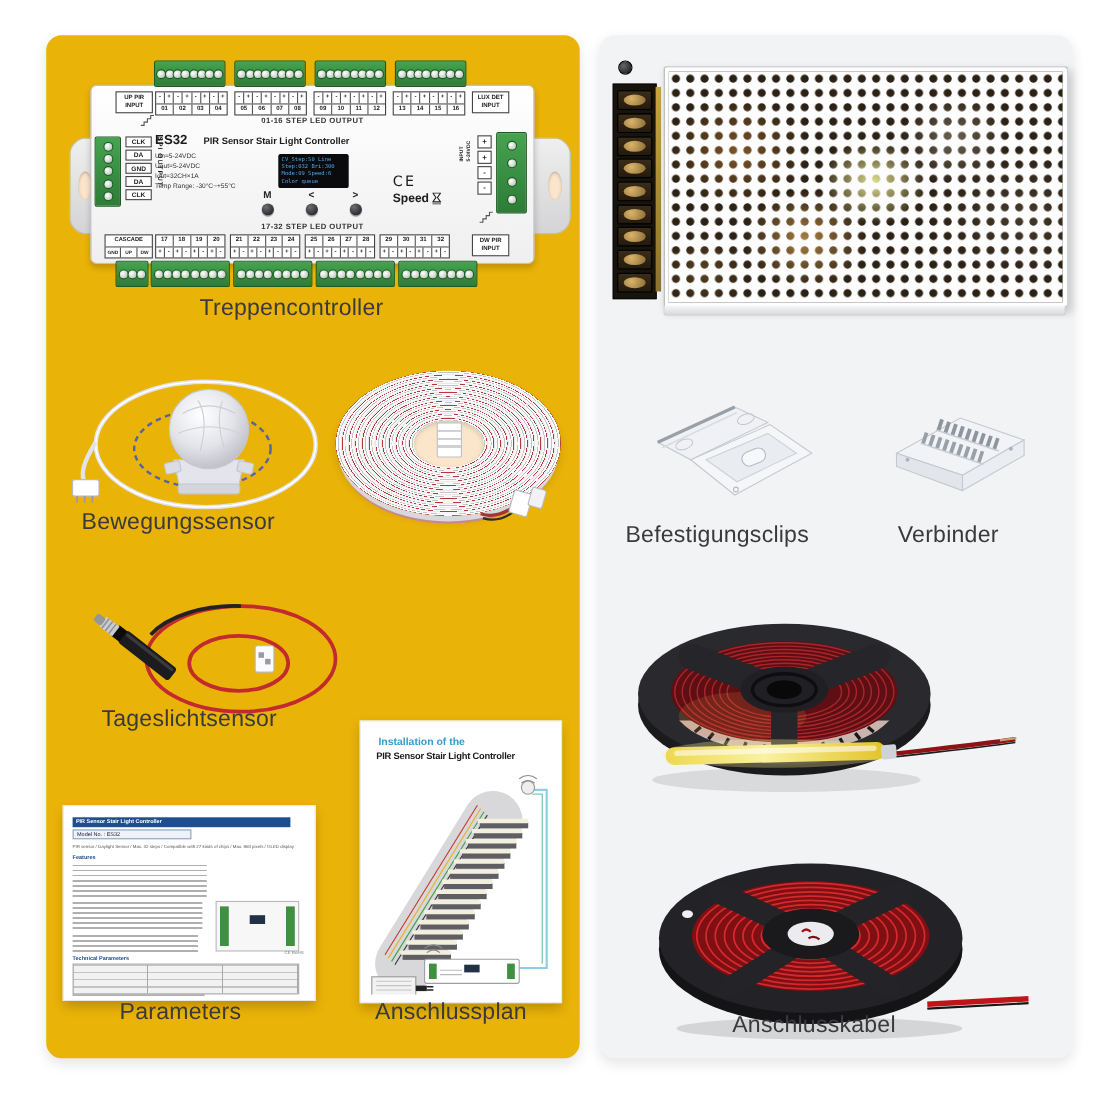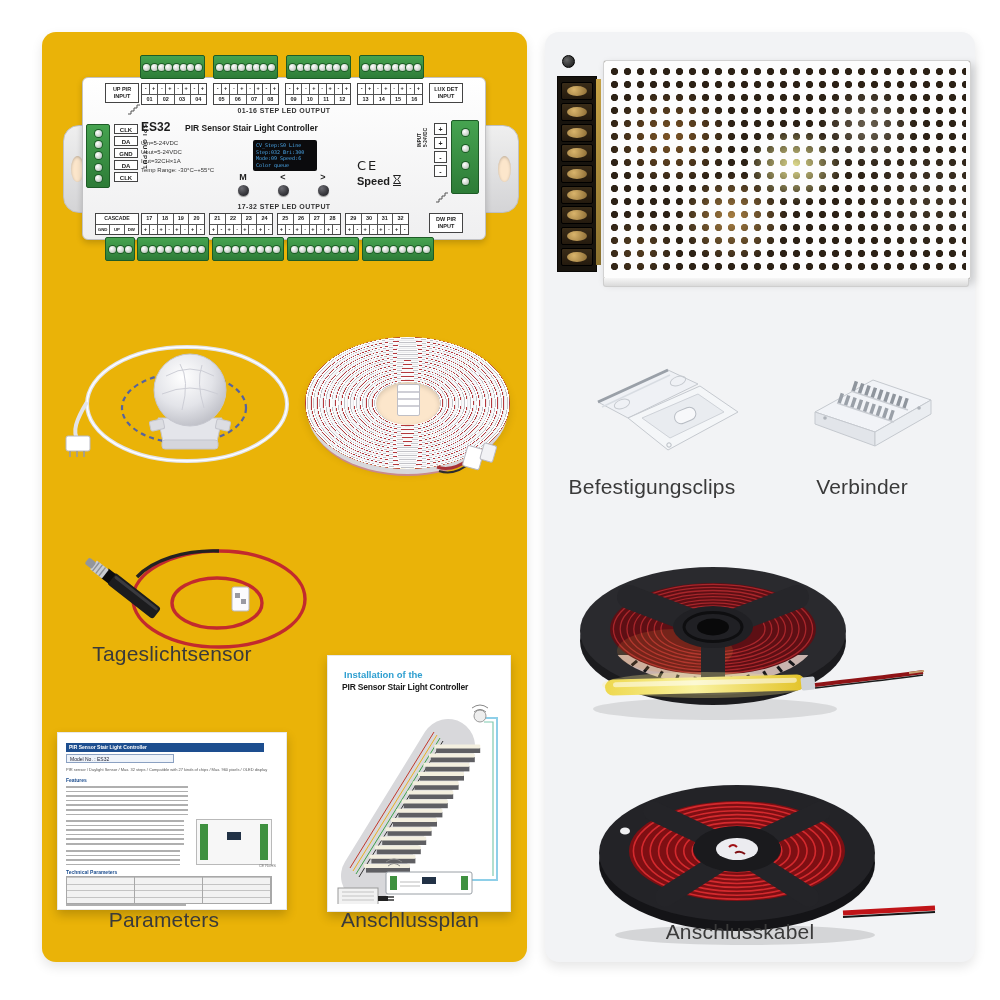--- a/index.html
+++ b/index.html
@@ -477,20 +477,21 @@
         <div class="dot"></div>
         <div class="dot"></div>
         <div class="dot"></div>
         <div class="dot"></div>
         <div class="dot"></div>
         <div class="dot"></div>
         <div class="dot"></div>
         <div class="dot"></div>
       </div>
   </div>
+  <div class="plabel" style="left:223px;top:236px;">Treppencontroller</div>
 
   <svg class="prod" style="left:20px;top:300px;" width="240" height="148">
     <defs>
       <radialGradient id="dg" cx="40%" cy="32%" r="75%">
         <stop offset="0" stop-color="#ffffff"></stop>
           <stop offset=".55" stop-color="#e3e4e9"></stop>
           <stop offset="1" stop-color="#b9bac2"></stop>
       </radialGradient>
     </defs>
     <ellipse cx="125" cy="72" rx="100" ry="57" fill="none" stroke="#e2e3e9" stroke-width="4"></ellipse>
@@ -504,20 +505,21 @@
     <path d="M 96 86 L 160 86 L 155 110 L 101 110 Z" fill="#e4e5ea" stroke="#c4c5cd" stroke-width="1"></path>
     <rect x="88" y="88" width="14" height="10" rx="2" fill="#dcdde2" stroke="#c4c5cd" transform="rotate(-12 95 93)"></rect>
     <rect x="154" y="88" width="14" height="10" rx="2" fill="#dcdde2" stroke="#c4c5cd" transform="rotate(12 161 93)"></rect>
     <rect x="100" y="108" width="56" height="9" rx="3" fill="#d5d6dc" stroke="#c4c5cd"></rect>
     <circle cx="128" cy="58" r="36" fill="url(#dg)" stroke="#c6c7cf" stroke-width="1"></circle>
     <path d="M 104 44 Q 128 30 152 44" fill="none" stroke="#cdced6" stroke-width="1"></path>
     <path d="M 100 62 Q 128 50 156 62" fill="none" stroke="#cdced6" stroke-width="1"></path>
     <path d="M 118 32 Q 128 48 120 78" fill="none" stroke="#cdced6" stroke-width="1"></path>
     <path d="M 140 33 Q 134 50 142 76" fill="none" stroke="#cdced6" stroke-width="1"></path>
   </svg>
+  <div class="plabel" style="left:120px;top:431px;">Bewegungssensor</div>
 
   <div class="prod" style="left:263px;top:299px;width:205px;height:150px;">
     <div id="coil-disc"></div>
     <div id="coil-hole"></div>
     <div id="coil-conn"></div>
     <svg style="position:absolute;left:130px;top:100px;" width="75" height="50">
       <path d="M 2 36 C 14 40 24 36 34 28" fill="none" stroke="#a63236" stroke-width="3"></path>
       <path d="M 4 40 C 16 44 26 40 36 31" fill="none" stroke="#2c2c2e" stroke-width="2"></path>
       <rect x="30" y="16" width="17" height="21" rx="2" fill="#fff" stroke="#b9b9c1" transform="rotate(16 38 26)"></rect>
       <rect x="47" y="13" width="13" height="17" rx="2" fill="#f2f2f5" stroke="#b9b9c1" transform="rotate(16 53 21)"></rect>

